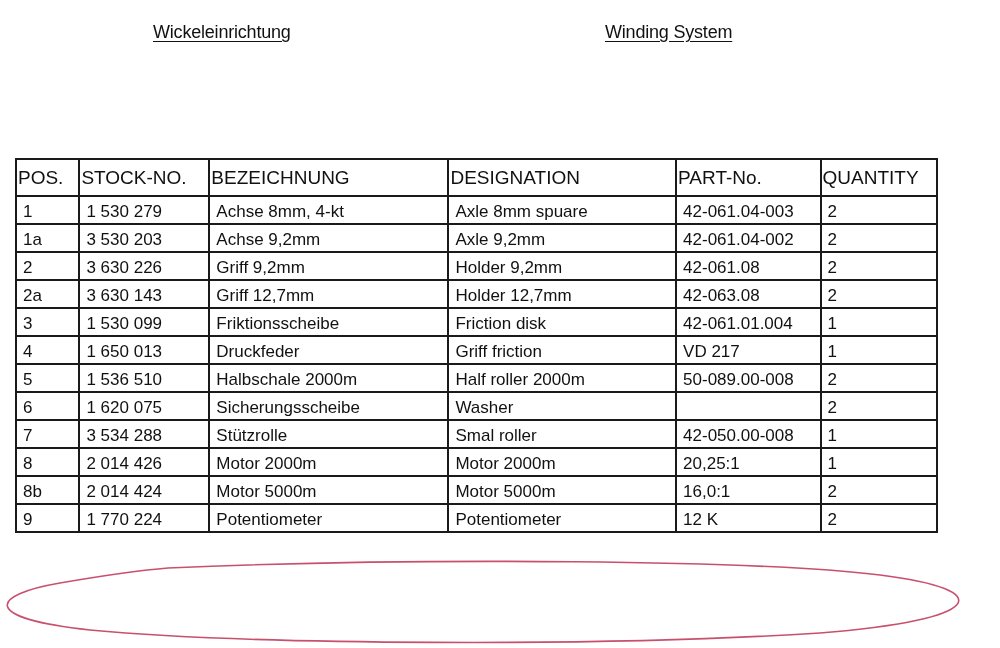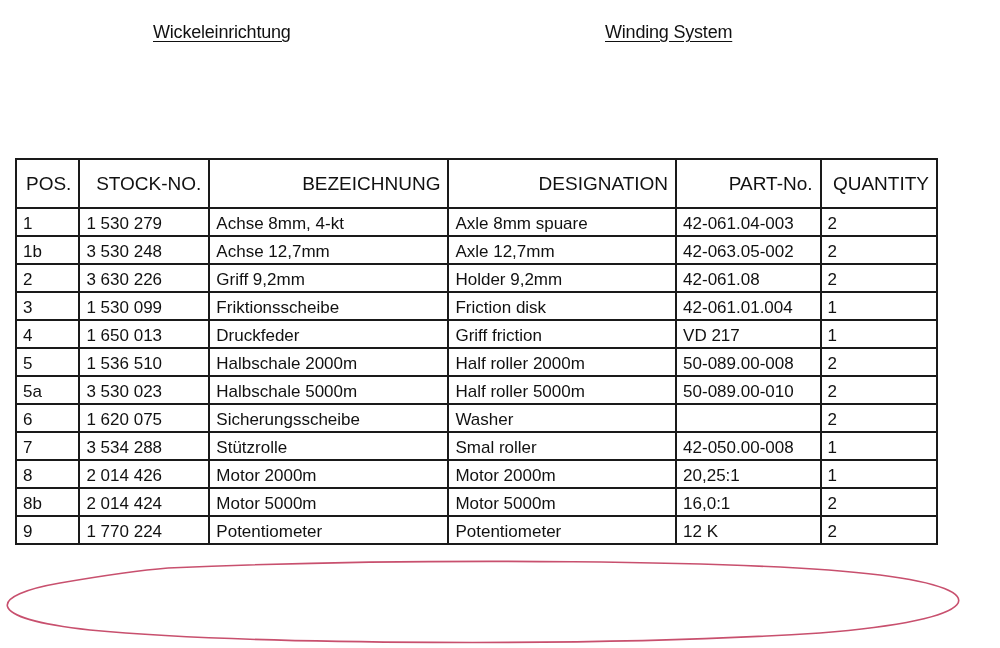--- a/index.html
+++ b/index.html
@@ -39,22 +39,22 @@
       border: 2px solid #1a1a1a;
       padding: 0 0 0 6px;
       text-align: left;
       white-space: nowrap;
       overflow: hidden;
       font-weight: normal;
     }
     table.parts th {
       height: 33px;
       font-size: 19px;
-      text-align: right;
-      padding: 7px;
+      text-align: left;
+      padding: 1px;
     }
     table.parts td {
       height: 26px;
       font-size: 17px;
       vertical-align: bottom;
       padding-bottom: 0;
       line-height: 22px;
     }
     .c-pos { width: 61px; }
     .c-stock { width: 125px; }
@@ -100,33 +100,41 @@
   <tbody id="parts-body">
       <tr>
         <td>1</td>
         <td>1 530 279</td>
         <td>Achse 8mm, 4-kt</td>
         <td>Axle 8mm spuare</td>
         <td>42-061.04-003</td>
         <td>2</td>
       </tr>
       <tr>
-        <td>1b</td>
-        <td>3 530 248</td>
-        <td>Achse 12,7mm</td>
-        <td>Axle 12,7mm</td>
-        <td>42-063.05-002</td>
+        <td>1a</td>
+        <td>3 530 203</td>
+        <td>Achse 9,2mm</td>
+        <td>Axle 9,2mm</td>
+        <td>42-061.04-002</td>
         <td>2</td>
       </tr>
       <tr>
         <td>2</td>
         <td>3 630 226</td>
         <td>Griff 9,2mm</td>
         <td>Holder 9,2mm</td>
         <td>42-061.08</td>
+        <td>2</td>
+      </tr>
+      <tr>
+        <td>2a</td>
+        <td>3 630 143</td>
+        <td>Griff 12,7mm</td>
+        <td>Holder 12,7mm</td>
+        <td>42-063.08</td>
         <td>2</td>
       </tr>
       <tr>
         <td>3</td>
         <td>1 530 099</td>
         <td>Friktionsscheibe</td>
         <td>Friction disk</td>
         <td>42-061.01.004</td>
         <td>1</td>
       </tr>
@@ -140,28 +148,20 @@
       </tr>
       <tr>
         <td>5</td>
         <td>1 536 510</td>
         <td>Halbschale 2000m</td>
         <td>Half roller 2000m</td>
         <td>50-089.00-008</td>
         <td>2</td>
       </tr>
       <tr>
-        <td>5a</td>
-        <td>3 530 023</td>
-        <td>Halbschale 5000m</td>
-        <td>Half roller 5000m</td>
-        <td>50-089.00-010</td>
-        <td>2</td>
-      </tr>
-      <tr>
         <td>6</td>
         <td>1 620 075</td>
         <td>Sicherungsscheibe</td>
         <td>Washer</td>
         <td></td>
         <td>2</td>
       </tr>
       <tr>
         <td>7</td>
         <td>3 534 288</td>

